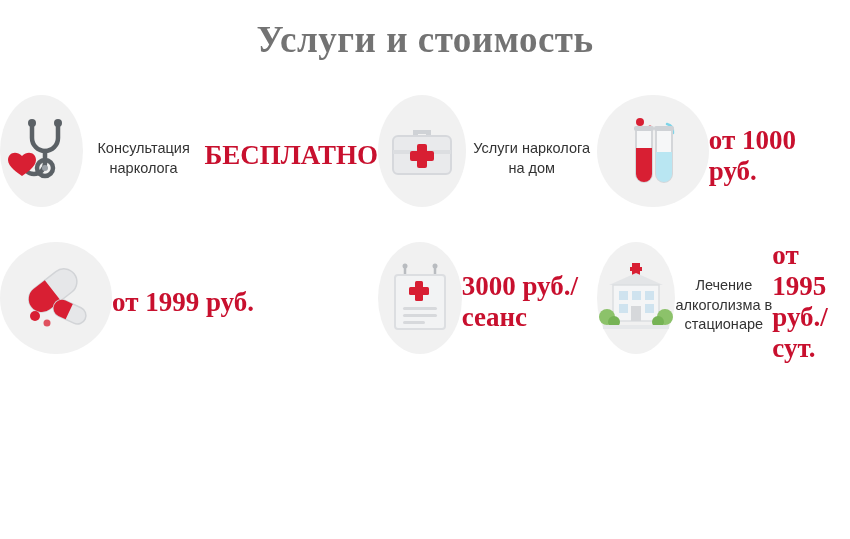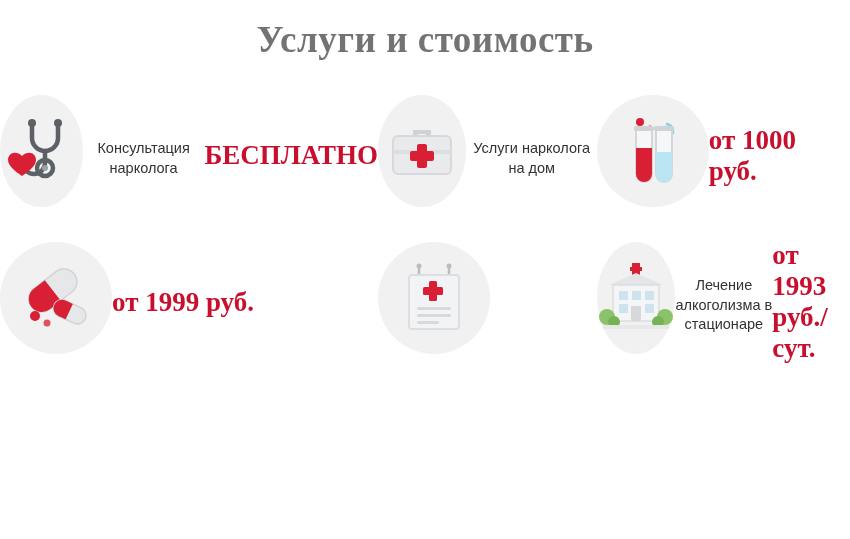--- a/index.html
+++ b/index.html
@@ -162,20 +162,21 @@
             <circle cx="54" cy="7" r="2.5" fill="#b9bcc0"></circle>
             <rect x="14" y="16" width="50" height="54" rx="3" fill="#f2f3f4" stroke="#dcdee1" stroke-width="2"></rect>
             <rect x="34" y="22" width="8" height="20" rx="1.5" fill="#d81f33"></rect>
             <rect x="28" y="28" width="20" height="8" rx="1.5" fill="#d81f33"></rect>
             <rect x="22" y="48" width="34" height="3" rx="1.5" fill="#d7d9dc"></rect>
             <rect x="22" y="55" width="34" height="3" rx="1.5" fill="#d7d9dc"></rect>
             <rect x="22" y="62" width="22" height="3" rx="1.5" fill="#d7d9dc"></rect>
           </svg>
         </span>
       </div>
+      <div class="card-price">3000 руб./сеанс</div>
     </div>
 
     <div class="card">
       <div class="icon-circle">
         <span>
           <svg width="78" height="78" viewBox="0 0 78 78">
             <rect x="35" y="4" width="8" height="12" fill="#d81f33"></rect>
             <rect x="33" y="8" width="12" height="4" fill="#d81f33"></rect>
             <path d="M12 26 L39 14 L66 26 z" fill="#e3e5e7"></path>
             <rect x="16" y="26" width="46" height="36" fill="#f4f5f6" stroke="#dcdee1" stroke-width="1.5"></rect>
@@ -187,17 +188,17 @@
             <rect x="34" y="47" width="10" height="15" fill="#d6d8db"></rect>
             <circle cx="10" cy="58" r="8" fill="#8cc26a"></circle>
             <circle cx="17" cy="63" r="6" fill="#76b355"></circle>
             <circle cx="68" cy="58" r="8" fill="#8cc26a"></circle>
             <circle cx="61" cy="63" r="6" fill="#76b355"></circle>
             <rect x="6" y="66" width="66" height="4" fill="#e6e8ea"></rect>
           </svg>
         </span>
       </div>
       <div class="card-title">Лечение алкоголизма в стационаре</div>
-      <div class="card-price">от 1993 руб./сут.</div>
+      <div class="card-price">от 1995 руб./сут.</div>
     </div>
 
   </div>
 </div>
 
 </body></html>

